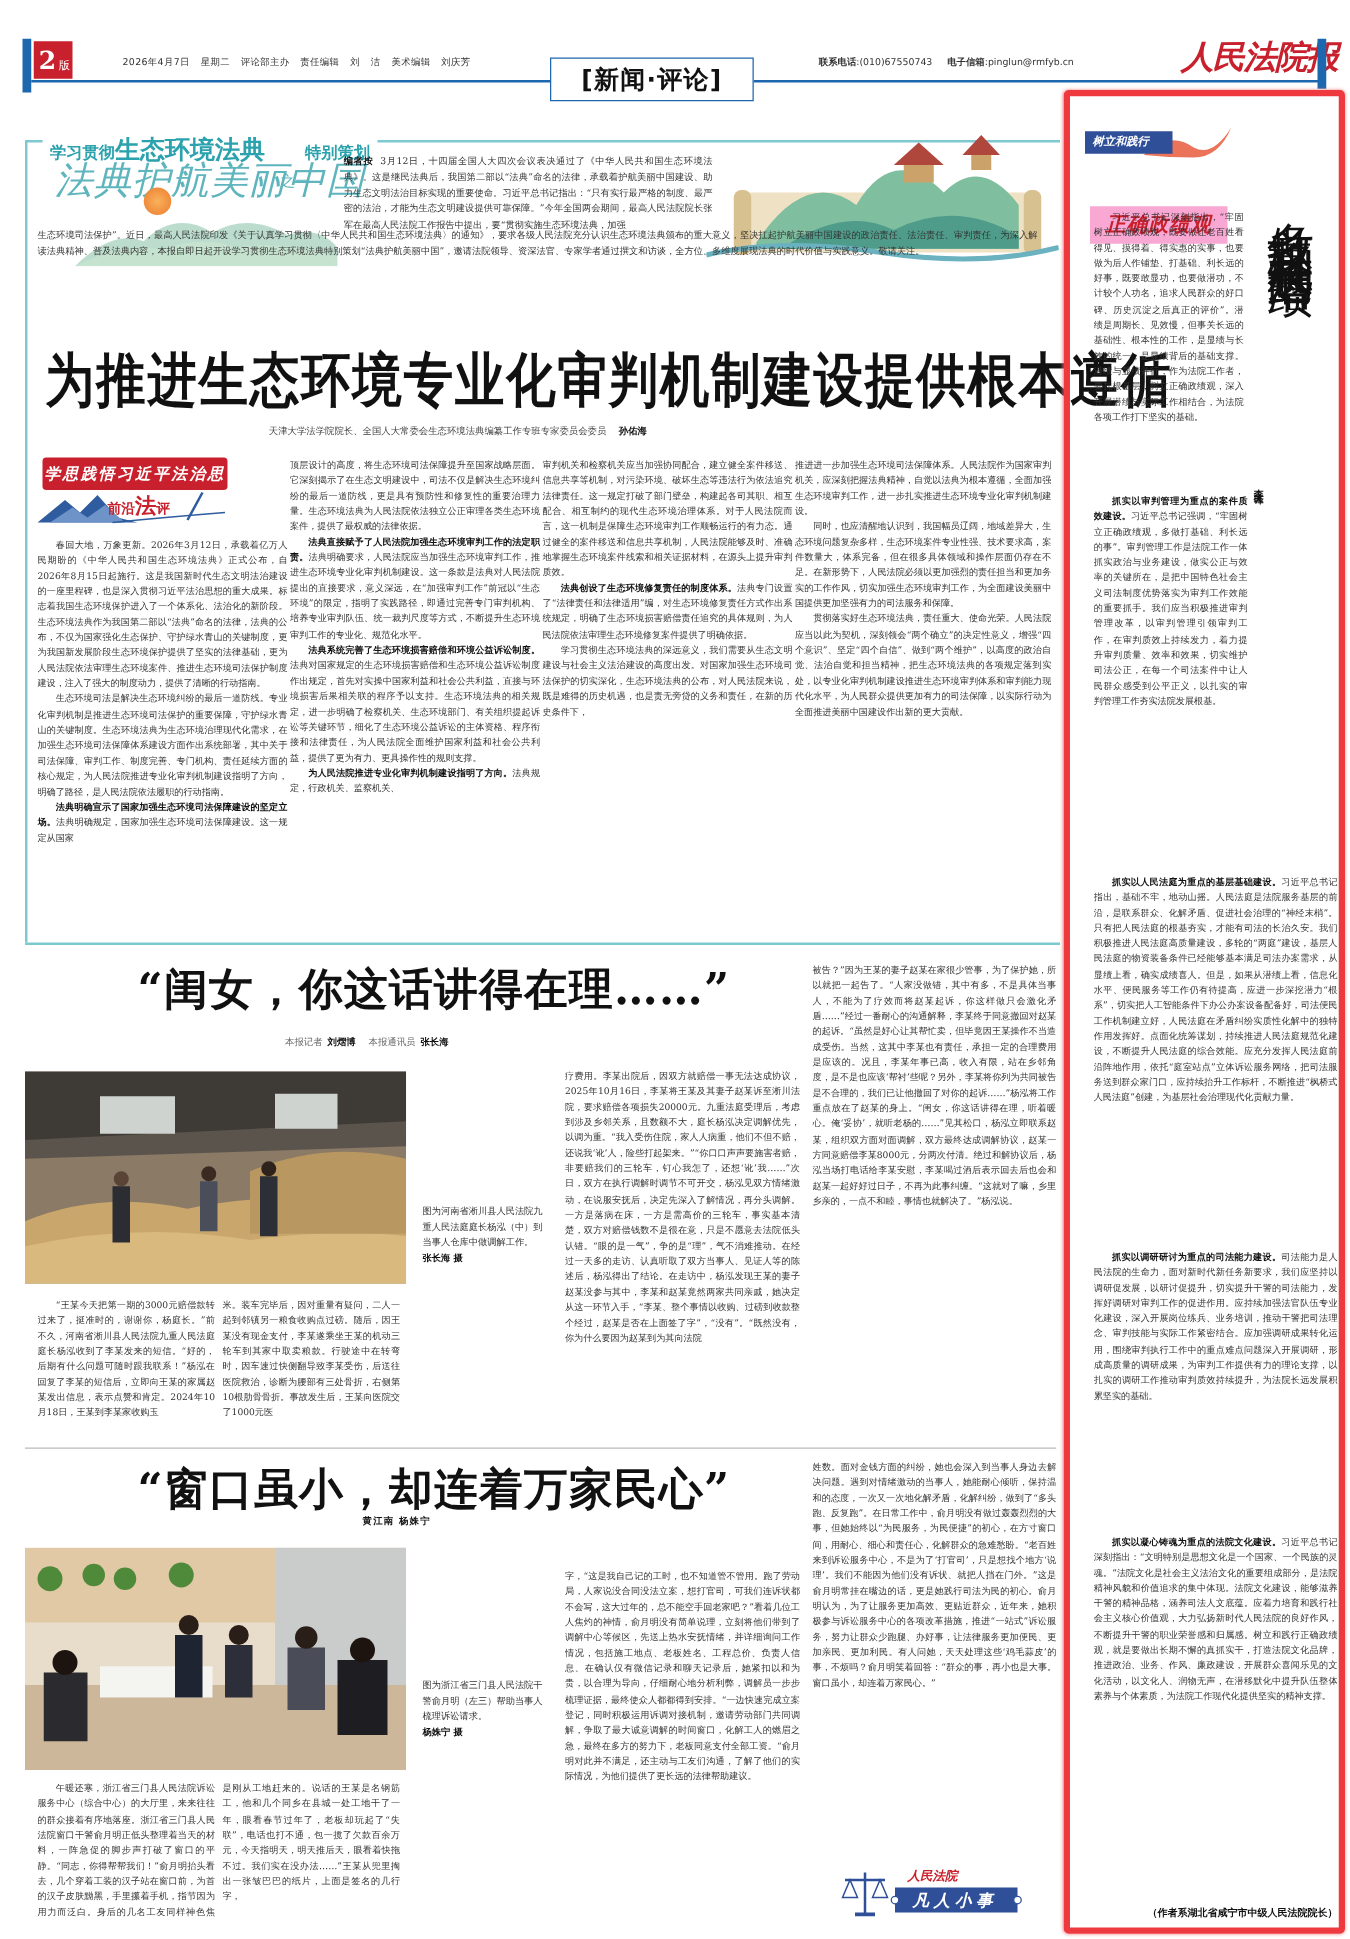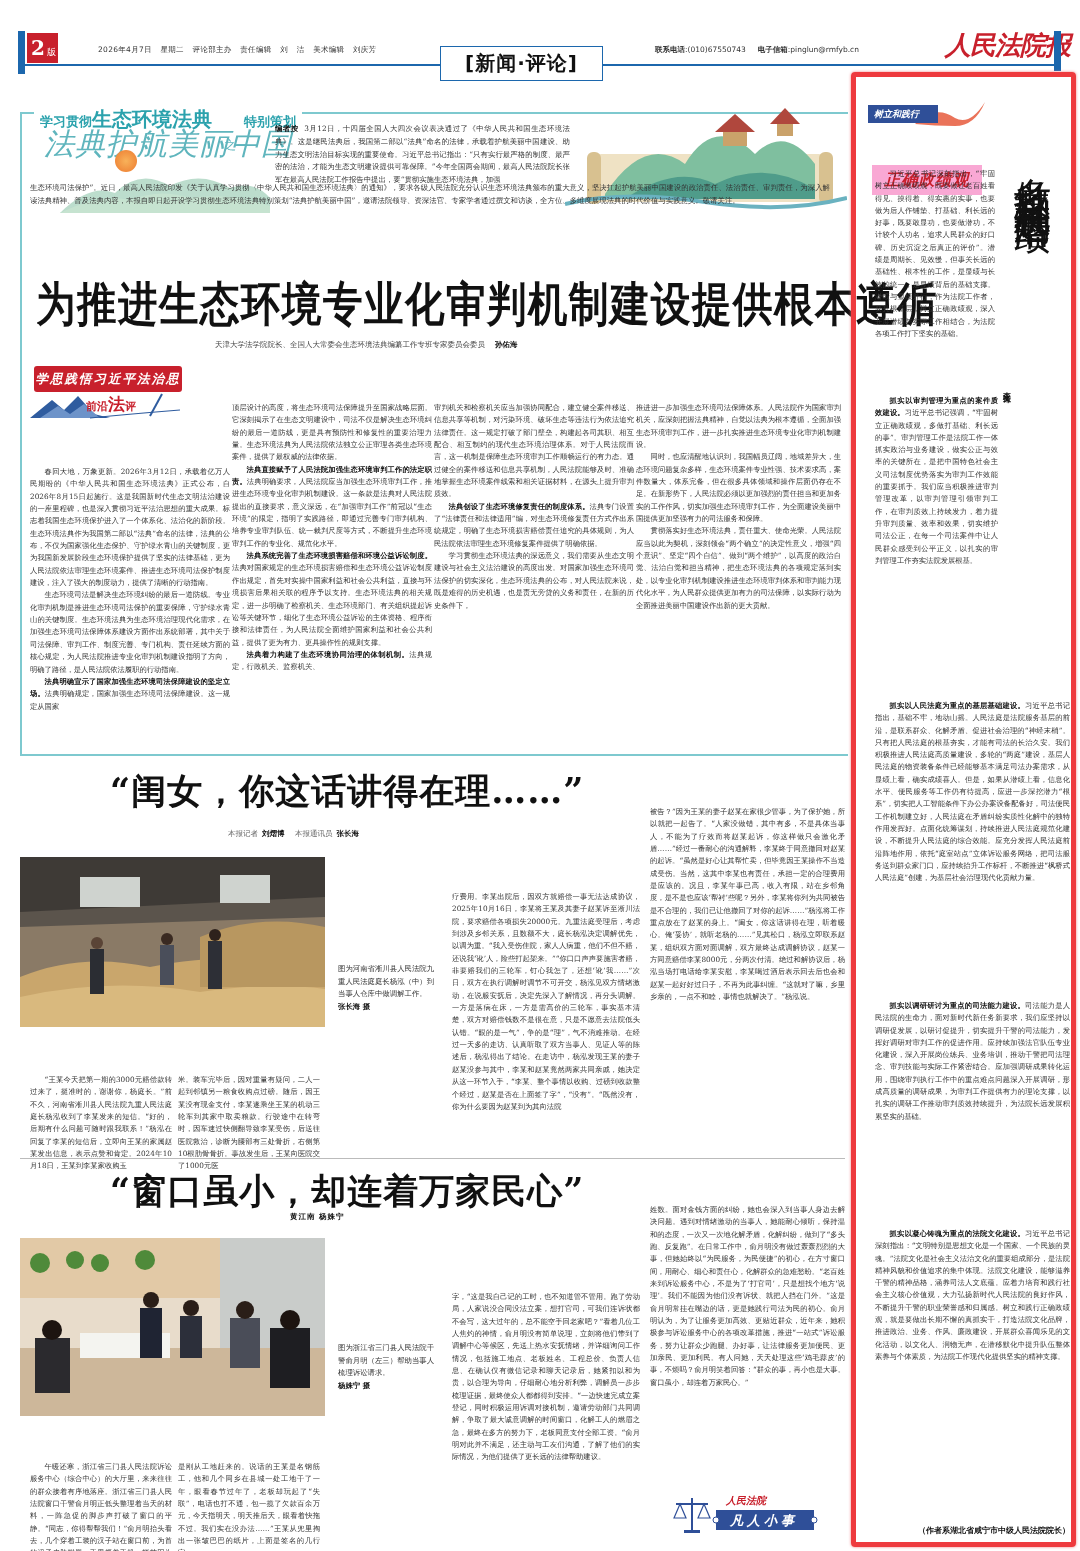--- a/index.html
+++ b/index.html
@@ -42,21 +42,21 @@
   .byline-main b { font-weight: bold; color: #111; margin-left: 10px; }
 
   .col-badge { position: absolute; left: 34px; top: 366px; width: 148px; height: 26px; background: #c8202c; border-radius: 3px; color: #fff;
     font-family: "DejaVu Serif", serif; font-style: italic; font-weight: bold; font-size: 12.5px; line-height: 26px; text-align: center; letter-spacing: 2px; }
   .col-sub { position: absolute; left: 30px; top: 392px; width: 155px; height: 28px; }
   .col-sub-text { position: absolute; left: 86px; top: 393px; font-family: "DejaVu Serif", serif; font-weight: bold; color: #c8202c; white-space: nowrap; }
   .col-sub-text .a { font-size: 11px; }
   .col-sub-text .b { font-size: 17px; }
   .col-sub-text .c { font-size: 11px; }
 
-  .article-col { position: absolute; font-size: 7.3px; line-height: 12.35px; color: #333; text-align: justify; overflow: hidden; margin-top: 36px; }
+  .article-col { position: absolute; font-size: 7.3px; line-height: 12.35px; color: #333; text-align: justify; overflow: hidden; }
   .article-col b { color: #111; font-weight: bold; }
   .article-col p { text-indent: 2em; }
 
   
   .story-title { position: absolute; font-family: "DejaVu Serif", serif; font-weight: bold; color: #111; white-space: nowrap; letter-spacing: 1px; }
   .story-byline { position: absolute; font-size: 7.5px; color: #666; white-space: nowrap; }
   .story-byline b { color: #111; font-weight: bold; margin: 0 8px 0 4px; }
   .photo { position: absolute; overflow: hidden; }
   .caption { position: absolute; font-size: 7.4px; line-height: 12.5px; color: #333; }
   .caption .credit { display: block; text-align: left; font-weight: bold; color: #111; padding-right: 8px; }
@@ -135,21 +135,21 @@
 
 <div class="article-col" style="left:30px; top:430px; width:200px; height:320px;">
   <p><span>春回大地，万象更新。2026年3月12日，承载着亿万人民期盼的《中华人民共和国生态环境法典》正式公布，自2026年8月15日起施行。这是我国新时代生态文明法治建设的一座里程碑，也是深入贯彻习近平法治思想的重大成果。标志着我国生态环境保护进入了一个体系化、法治化的新阶段。生态环境法典作为我国第二部以“法典”命名的法律，法典的公布，不仅为国家强化生态保护、守护绿水青山的关键制度，更为我国新发展阶段生态环境保护提供了坚实的法律基础，更为人民法院依法审理生态环境案件、推进生态环境司法保护制度建设，注入了强大的制度动力，提供了清晰的行动指南。</span></p>
   <p><span>生态环境司法是解决生态环境纠纷的最后一道防线。专业化审判机制是推进生态环境司法保护的重要保障，守护绿水青山的关键制度。生态环境法典为生态环境治理现代化需求，在加强生态环境司法保障体系建设方面作出系统部署，其中关于司法保障、审判工作、制度完善、专门机构、责任延续方面的核心规定，为人民法院推进专业化审判机制建设指明了方向，明确了路径，是人民法院依法履职的行动指南。</span></p>
   <p><b>法典明确宣示了国家加强生态环境司法保障建设的坚定立场。</b><span>法典明确规定，国家加强生态环境司法保障建设。这一规定从国家</span></p>
 </div>
 <div class="article-col" style="left:232px; top:366px; width:200px; height:384px;">
   <p style="text-indent:0"><span>顶层设计的高度，将生态环境司法保障提升至国家战略层面。它深刻揭示了在生态文明建设中，司法不仅是解决生态环境纠纷的最后一道防线，更是具有预防性和修复性的重要治理力量。生态环境法典为人民法院依法独立公正审理各类生态环境案件，提供了最权威的法律依据。</span></p>
   <p><b>法典直接赋予了人民法院加强生态环境审判工作的法定职责。</b><span>法典明确要求，人民法院应当加强生态环境审判工作，推进生态环境专业化审判机制建设。这一条款是法典对人民法院提出的直接要求，意义深远，在“加强审判工作”前冠以“生态环境”的限定，指明了实践路径，即通过完善专门审判机构、培养专业审判队伍、统一裁判尺度等方式，不断提升生态环境审判工作的专业化、规范化水平。</span></p>
   <p><b>法典系统完善了生态环境损害赔偿和环境公益诉讼制度。</b><span>法典对国家规定的生态环境损害赔偿和生态环境公益诉讼制度作出规定，首先对实操中国家利益和社会公共利益，直接与环境损害后果相关联的程序予以支持。生态环境法典的相关规定，进一步明确了检察机关、生态环境部门、有关组织提起诉讼等关键环节，细化了生态环境公益诉讼的主体资格、程序衔接和法律责任，为人民法院全面维护国家利益和社会公共利益，提供了更为有力、更具操作性的规则支撑。</span></p>
-  <p><b>法典着力构建了生态环境协同治理的体制机制。</b><span>法典规定，行政机关、监察机关、</span></p>
+  <p><b>为人民法院推进专业化审判机制建设指明了方向。</b><span>法典规定，行政机关、监察机关、</span></p>
 </div>
 <div class="article-col" style="left:434px; top:366px; width:200px; height:384px;">
   <p style="text-indent:0"><span>审判机关和检察机关应当加强协同配合，建立健全案件移送、信息共享等机制，对污染环境、破坏生态等违法行为依法追究法律责任。这一规定打破了部门壁垒，构建起各司其职、相互配合、相互制约的现代生态环境治理体系。对于人民法院而言，这一机制是保障生态环境审判工作顺畅运行的有力态。通过健全的案件移送和信息共享机制，人民法院能够及时、准确地掌握生态环境案件线索和相关证据材料，在源头上提升审判质效。</span></p>
   <p><b>法典创设了生态环境修复责任的制度体系。</b><span>法典专门设置了“法律责任和法律适用”编，对生态环境修复责任方式作出系统规定，明确了生态环境损害赔偿责任追究的具体规则，为人民法院依法审理生态环境修复案件提供了明确依据。</span></p>
   <p><span>学习贯彻生态环境法典的深远意义，我们需要从生态文明建设与社会主义法治建设的高度出发。对国家加强生态环境司法保护的切实深化，生态环境法典的公布，对人民法院来说，既是难得的历史机遇，也是责无旁贷的义务和责任，在新的历史条件下，</span></p>
 </div>
 <div class="article-col" style="left:636px; top:366px; width:205px; height:384px;">
   <p style="text-indent:0"><span>推进进一步加强生态环境司法保障体系。人民法院作为国家审判机关，应深刻把握法典精神，自觉以法典为根本遵循，全面加强生态环境审判工作，进一步扎实推进生态环境专业化审判机制建设。</span></p>
   <p><span>同时，也应清醒地认识到，我国幅员辽阔，地域差异大，生态环境问题复杂多样，生态环境案件专业性强、技术要求高，案件数量大，体系完备，但在很多具体领域和操作层面仍存在不足。在新形势下，人民法院必须以更加强烈的责任担当和更加务实的工作作风，切实加强生态环境审判工作，为全面建设美丽中国提供更加坚强有力的司法服务和保障。</span></p>
   <p><span>贯彻落实好生态环境法典，责任重大、使命光荣。人民法院应当以此为契机，深刻领会“两个确立”的决定性意义，增强“四个意识”、坚定“四个自信”、做到“两个维护”，以高度的政治自觉、法治自觉和担当精神，把生态环境法典的各项规定落到实处，以专业化审判机制建设推进生态环境审判体系和审判能力现代化水平，为人民群众提供更加有力的司法保障，以实际行动为全面推进美丽中国建设作出新的更大贡献。</span></p>

